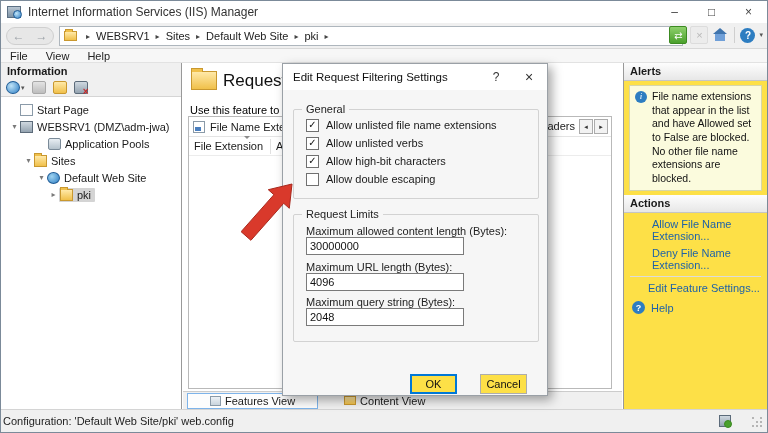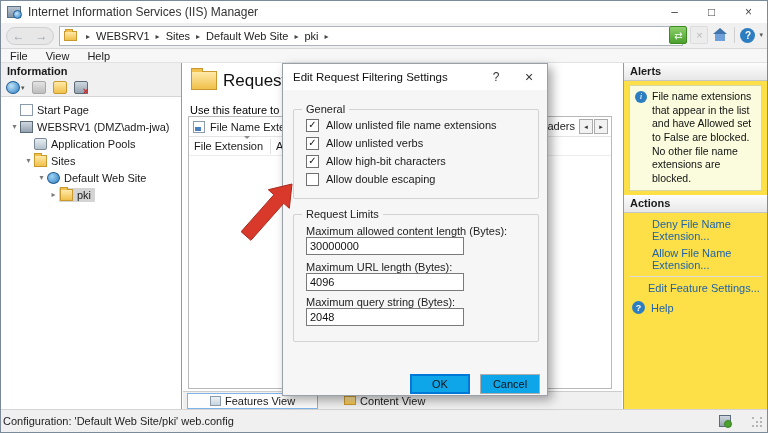--- a/index.html
+++ b/index.html
@@ -148,21 +148,21 @@
   .grp{position:absolute;border:1px solid #d2d2d2;border-radius:2px;}
   .glabel{position:absolute;top:-7px;left:8px;background:#f6f6f6;padding:0 4px;color:#222;}
   .grp1{left:10px;top:45px;width:246px;height:90px;}
   .grp2{left:10px;top:150px;width:246px;height:128px;}
   .cbrow{position:absolute;left:12px;display:flex;align-items:center;height:14px;}
   .cbox{width:13px;height:13px;background:#fff;border:1px solid #707070;margin-right:7px;flex:none;
         display:flex;align-items:center;justify-content:center;font-size:10px;line-height:1;color:#111;}
   .flabel{position:absolute;left:12px;color:#222;}
   .finput{position:absolute;left:12px;width:158px;height:18px;border:1px solid #7a7a7a;background:#fff;
           font-family:"Liberation Sans",sans-serif;font-size:11px;padding:1px 3px;color:#111;}
-  .dbtn{position:absolute;width:60px;height:20px;background:#0ea5e9;display:flex;align-items:center;
+  .dbtn{position:absolute;width:47px;height:20px;background:#fde047;display:flex;align-items:center;
         justify-content:center;font-size:11px;color:#111;}
   .okbtn{left:127px;top:310px;border:1px solid #0078d7;box-shadow:inset 0 0 0 1px #0078d7;}
   .cancelbtn{left:197px;top:310px;border:1px solid #adadad;}
 
   .arrowsvg{position:absolute;left:240px;top:170px;z-index:50;}
 </style>
 </head>
 <body>
 
 <div class="win">
@@ -227,21 +227,21 @@
       <div class="trow" style="padding-left:8px">
         <span class="chev"></span>
         <span class="tic ic-page"></span>
         <span>Start Page</span>
       </div>
       <div class="trow" style="padding-left:8px">
         <span class="chev">▾</span>
         <span class="tic ic-server"></span>
         <span>WEBSRV1 (DMZ\adm-jwa)</span>
       </div>
-      <div class="trow" style="padding-left:22px">
+      <div class="trow" style="padding-left:36px">
         <span class="chev"></span>
         <span class="tic ic-pools"></span>
         <span>Application Pools</span>
       </div>
       <div class="trow" style="padding-left:22px">
         <span class="chev">▾</span>
         <span class="tic ic-folder"></span>
         <span>Sites</span>
       </div>
       <div class="trow" style="padding-left:35px">
@@ -294,22 +294,22 @@
     </div>
   </div>
 
   <div class="rightpane">
     <div class="sechdr">Alerts</div>
     <div class="alertbox">
       <span class="infoico">i</span>
       <span>File name extensions that appear in the list and have Allowed set to False are blocked. No other file name extensions are blocked.</span>
     </div>
     <div class="sechdr">Actions</div>
+    <a class="alink">Allow File Name Extension...</a>
     <a class="alink">Deny File Name Extension...</a>
-    <a class="alink">Allow File Name Extension...</a>
     <div class="actsep"></div>
     <a class="alink" style="margin-left:24px">Edit Feature Settings...</a>
     <div class="helprow">
       <span class="helpico2">?</span>
       <span class="helplabel">Help</span>
     </div>
   </div>
 
   <div class="statusbar">
     <span>Configuration: 'Default Web Site/pki' web.config</span>

